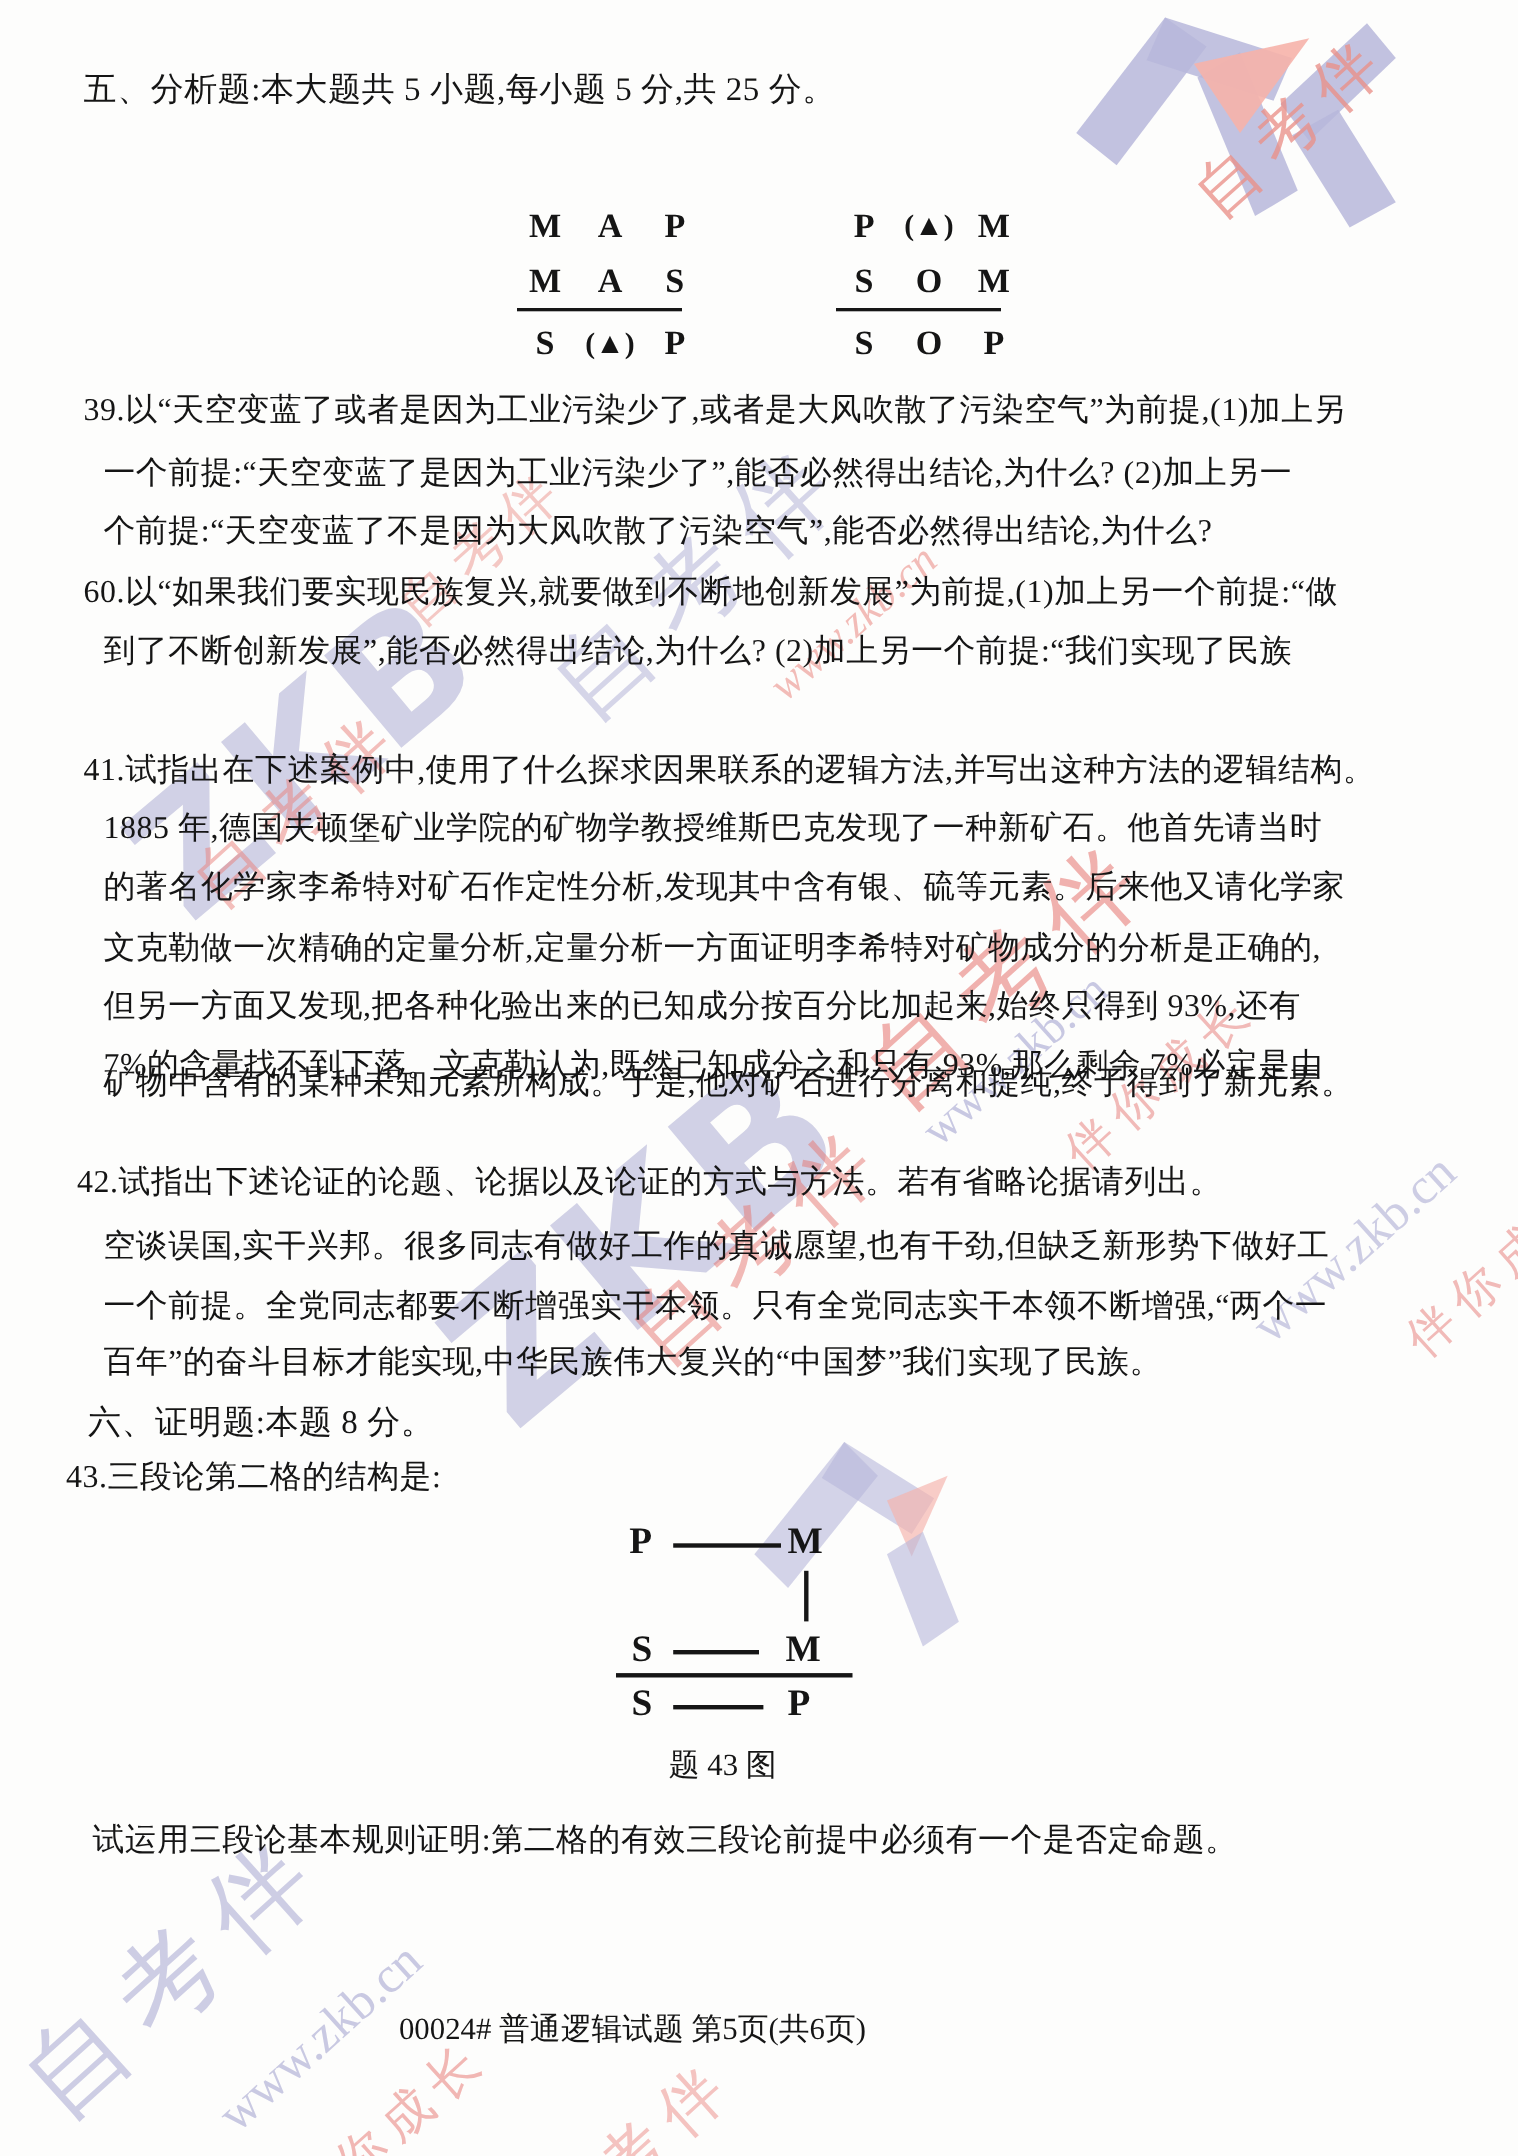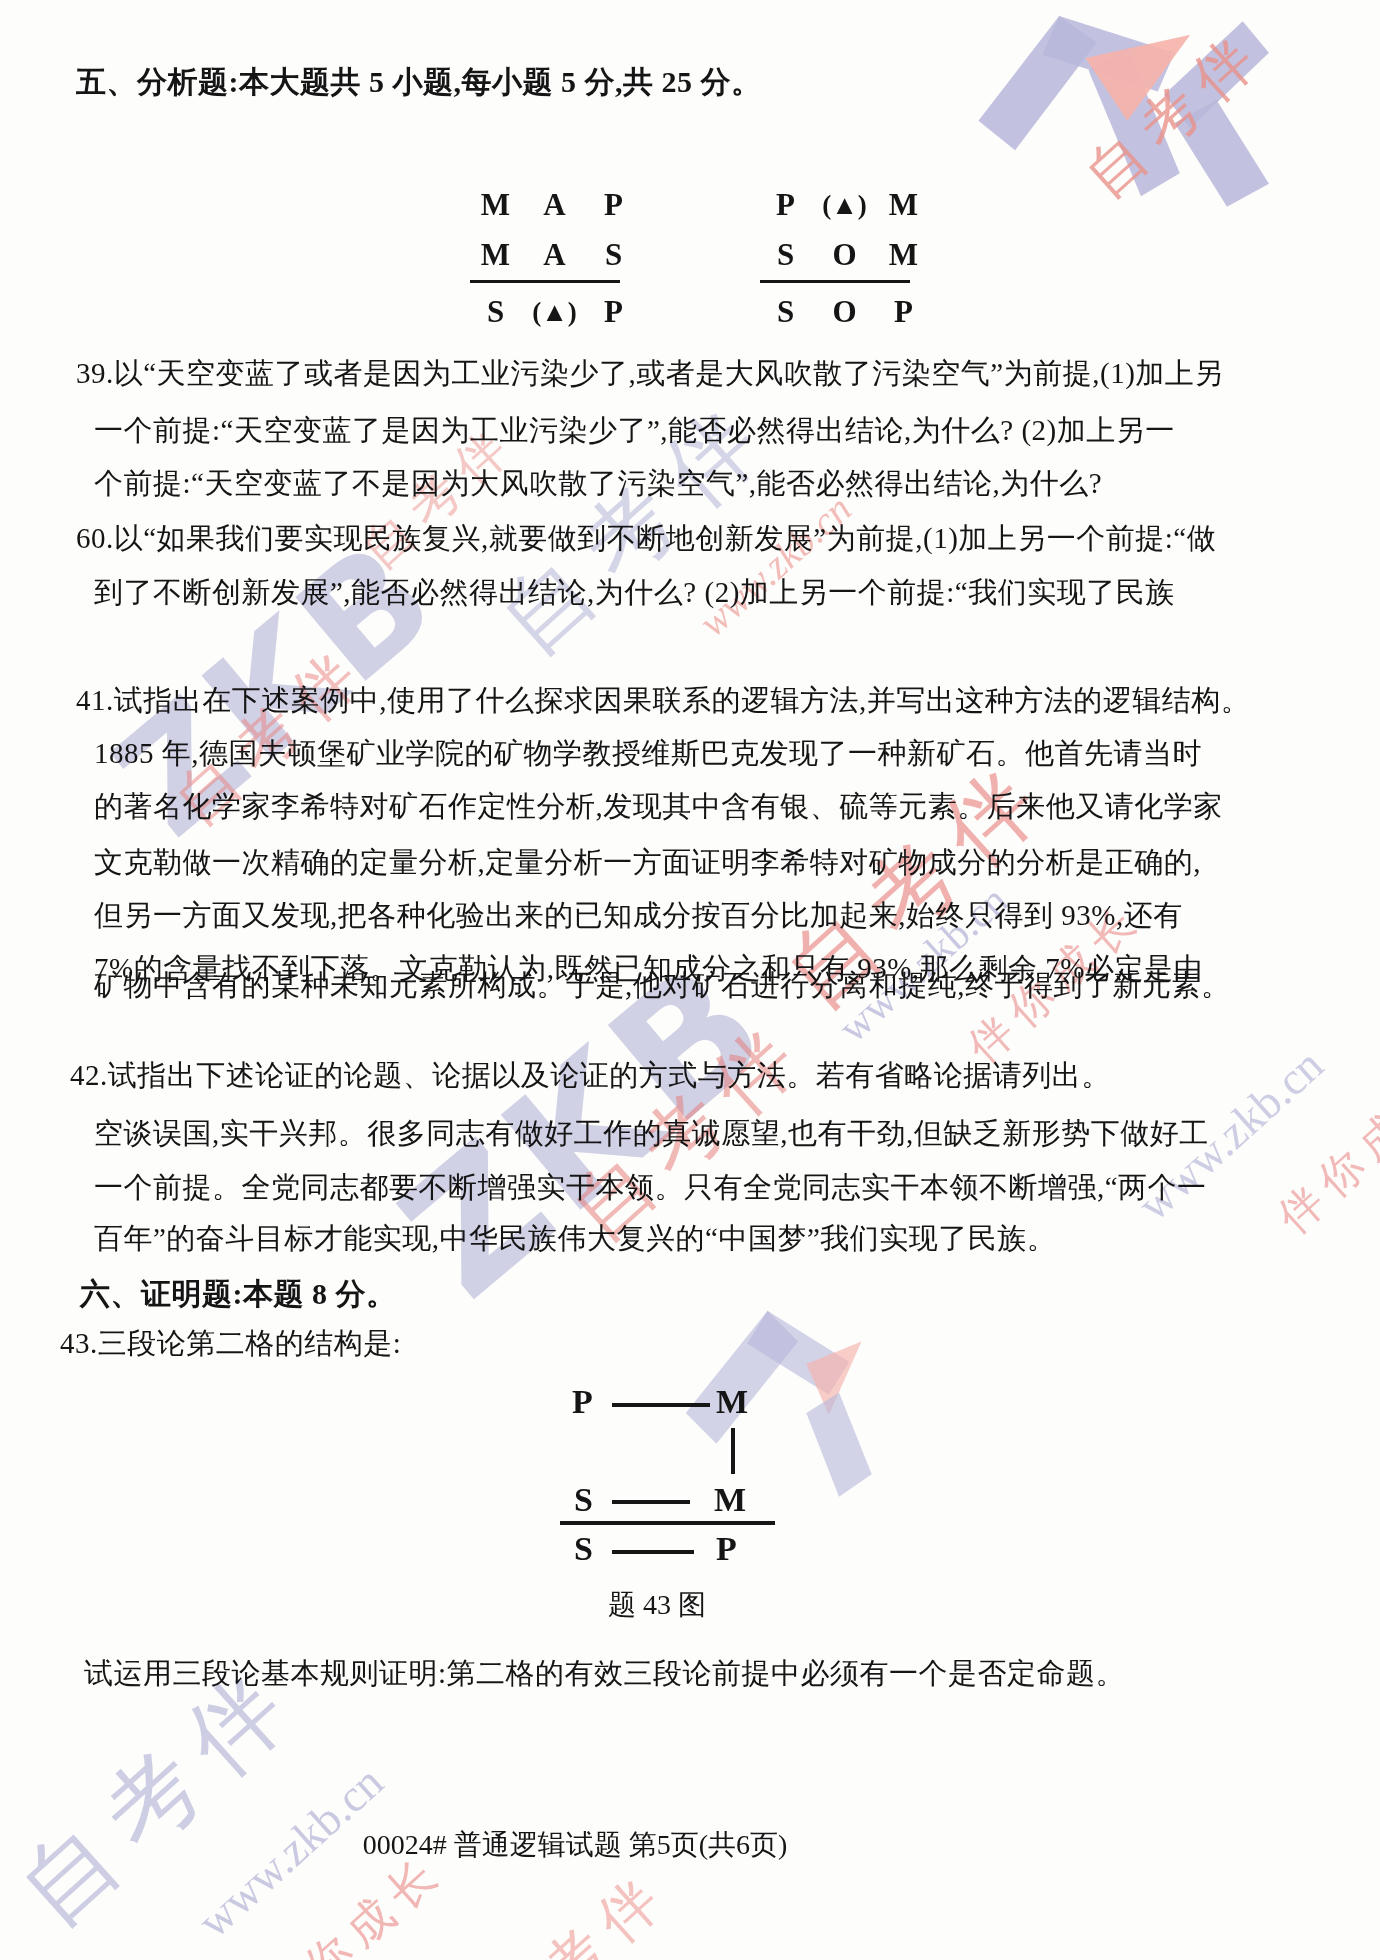--- a/index.html
+++ b/index.html
@@ -7,21 +7,21 @@
     position:relative; width:1380px; height:1960px; margin:0 auto;
     background:#fdfdfc; overflow:hidden;
     font-family:"Liberation Serif","DejaVu Serif",serif;
     color:#151515;
   }
   
   .line{
     position:absolute; white-space:nowrap; z-index:2;
     font-size:29px; line-height:34px; letter-spacing:0.5px; font-weight:500;
   }
-  .heading{ font-weight:700; font-size:30px; }
+  .heading{ font-weight:400; font-size:30px; }
   .footer{
     position:absolute; left:0; width:1150px; text-align:center;
     font-size:28px; z-index:2; white-space:nowrap; font-weight:500;
   }
   
   .syl{ position:absolute; z-index:2; font-weight:600; }
   .syl-row{ display:flex; }
   .syl-cell{ width:59px; height:50px; line-height:50px; text-align:center; font-size:31px; }
   .syl-cell.sym{ font-size:27px; }
   .syl-rule{ height:0; border-top:3px solid #161616; width:150px; margin:0 0 0 4px; }

